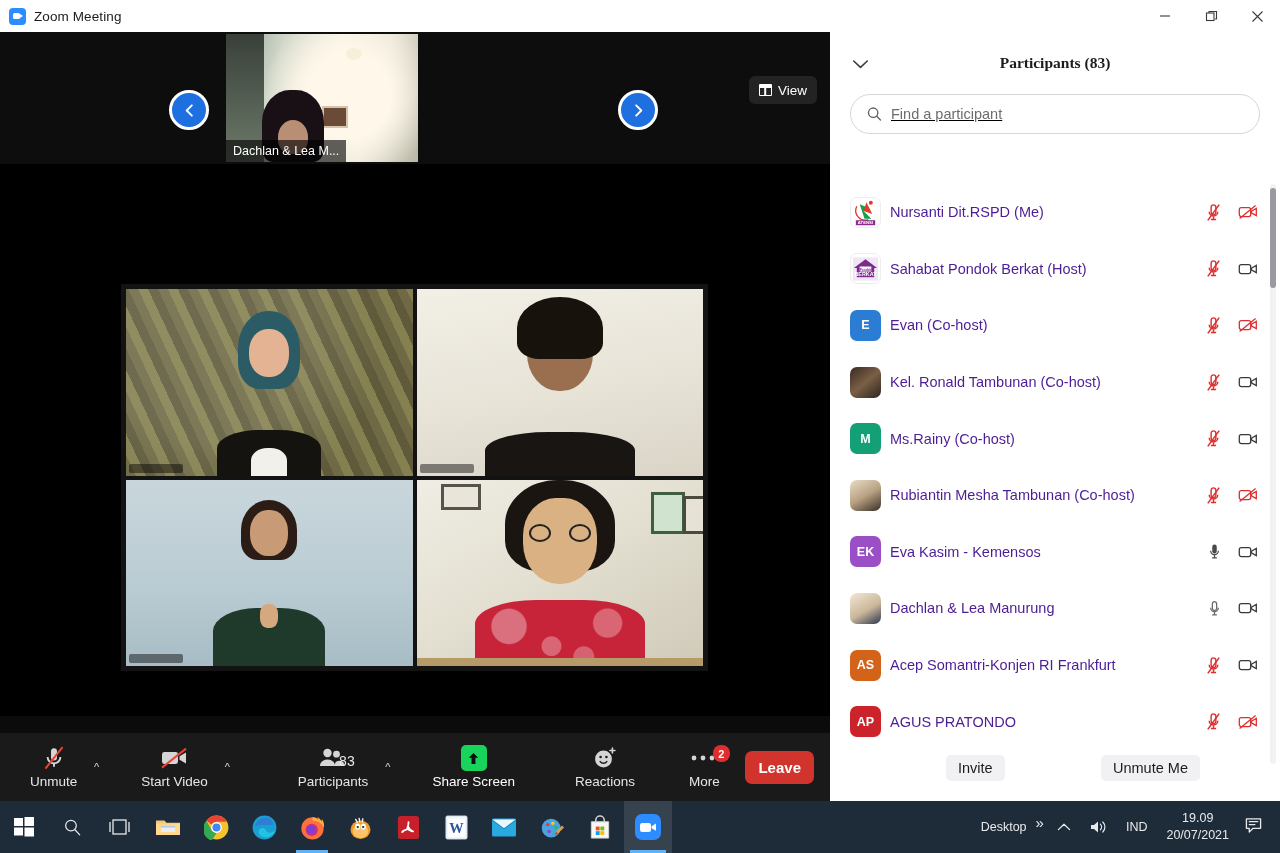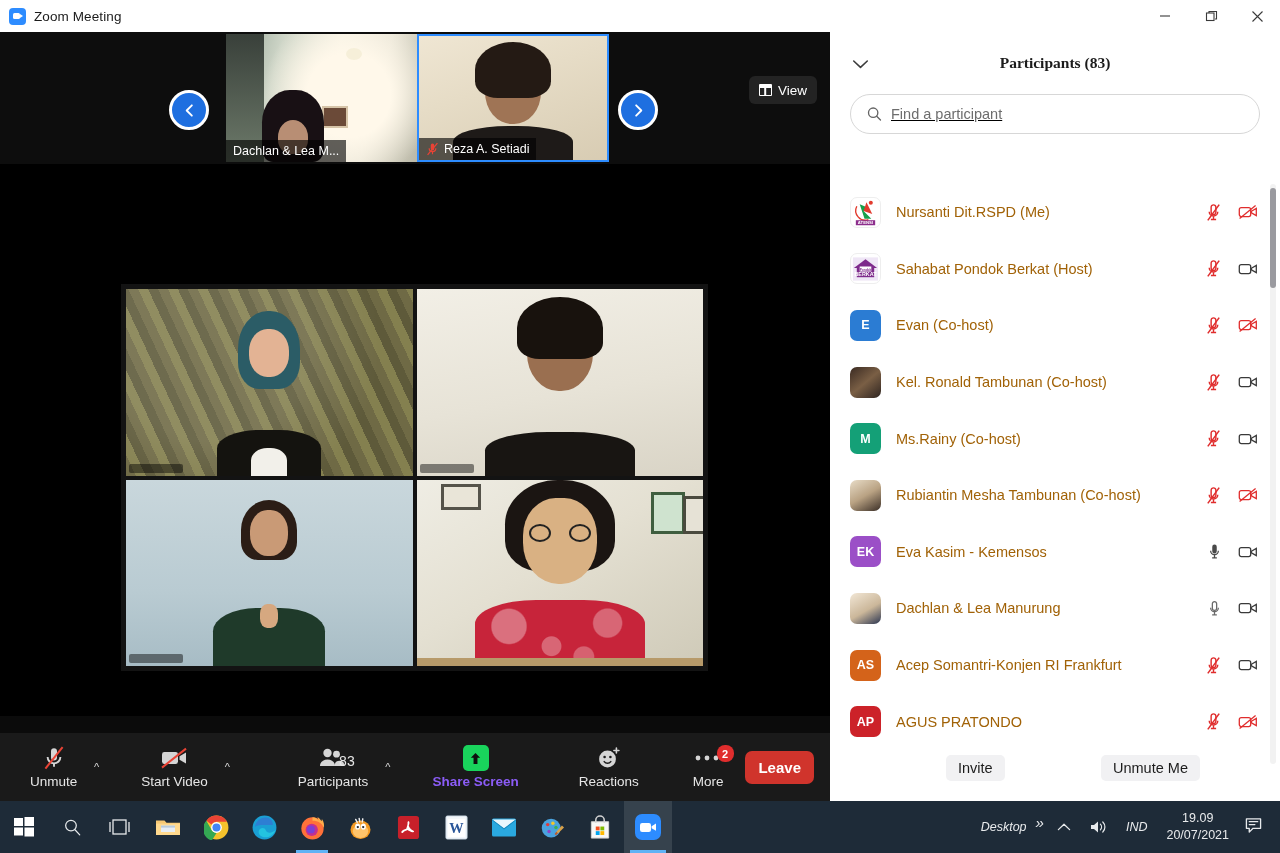--- a/index.html
+++ b/index.html
@@ -224,21 +224,21 @@
   }
   .ctrl {
     height:68px; display:flex; flex-direction:column; align-items:center;
     justify-content:center; gap:3px; color:#e6e6e6; font-size:13.5px;
     position:relative; padding:0 6px;
   }
   .ctrl .ico { height:26px; display:flex; align-items:center; justify-content:center; }
   .ctrl.unmute { margin-left:24px; }
   .ctrl.startvideo { margin-left:52px; }
   .ctrl.participants { margin-left:78px; }
-  .ctrl.sharescreen { margin-left:52px; color:#8b5cf6;font-weight:bold; }
+  .ctrl.sharescreen { margin-left:52px; color:#ffffff; }
   .ctrl.reactions { margin-left:48px; }
   .ctrl.more { margin-left:42px; }
   .caret {
     position:absolute; right:-16px; top:28px; color:#d8d8d8; font-size:11px;
   }
   .pcount {
     position:absolute; left:calc(50% + 6px); top:20px; color:#e6e6e6; font-size:14px;
   }
   .badge {
     position:absolute; right:-4px; top:12px; background:#e02d2d; color:#fff;
@@ -287,21 +287,21 @@
   .prow {
     height:56.6px; display:flex; align-items:center; padding:0 0 0 20px;
   }
   .avatar {
     width:31px; height:31px; border-radius:7px; flex:none;
     display:flex; align-items:center; justify-content:center;
     color:#fff; font-size:12.5px; font-weight:bold; overflow:hidden;
     position:relative;
   }
   .pname {
-    margin-left:15px; font-size:14.5px; color:#a16207; white-space:nowrap;
+    margin-left:9px; font-size:14.5px; color:#4c1d95; white-space:nowrap;
   }
   .picons {
     margin-left:auto; display:flex; align-items:center; gap:16px; padding-right:22px;
   }
   .picons svg { display:block; }
 
   .avatar.atensi {
     background:#fff; border:1px solid #eee;
   }
   .avatar.berkat { background:#fff; border:1px solid #eee; }
@@ -350,21 +350,21 @@
   }
   .tb-item.active { background:rgba(255,255,255,.11); }
   .tb-item.firefox::after {
     content:""; position:absolute; left:8px; right:8px; bottom:0; height:3px;
     background:#5fb2f5;
   }
   .tray {
     margin-left:auto; display:flex; align-items:center; gap:0px; color:#e8eaec;
     font-size:12.5px; padding-right:6px;
   }
-  .tray-item { padding:0 9px; display:flex; align-items:center; height:52px;font-style:italic; }
+  .tray-item { padding:0 9px; display:flex; align-items:center; height:52px; }
   .tray-clock {
     display:flex; flex-direction:column; align-items:center; line-height:1.35;
     font-size:12.5px; padding:0 10px;
   }
   .notif-icon { padding:0 12px 0 6px; }
 </style>
 </head>
 <body>
 
 <div class="app">
@@ -400,36 +400,20 @@
       <div class="thumb t1">
         <div class="thumb-img">
           <div class="wallL"></div>
             <div class="lamp"></div>
           <div class="pic"></div>
             <div class="head"></div>
             <div class="face"></div>
         </div>
         <div class="thumb-label">
           <span>Dachlan &amp; Lea M...</span>
-        </div>
-      </div>
-      <div class="thumb t2">
-        <div class="thumb-img">
-          <div class="body2"></div>
-            <div class="face2"></div>
-            <div class="hair"></div>
-        </div>
-        <div class="thumb-label">
-          <svg width="13" height="14" viewBox="0 0 14 16">
-            <path d="M7 1.6a2 2 0 0 0-2 2v4.2a2 2 0 0 0 4 0V3.6a2 2 0 0 0-2-2z" fill="#ea4335"></path>
-            <path d="M3.2 7.2a3.8 3.8 0 0 0 7.6 0" fill="none" stroke="#ea4335" stroke-width="1.3"></path>
-            <path d="M7 11v3" stroke="#ea4335" stroke-width="1.3"></path>
-            <path d="M1.4 14.8L12.6 1.2" stroke="#ea4335" stroke-width="1.4"></path>
-          </svg>
-          <span>Reza A. Setiadi</span>
         </div>
       </div>
 
       <div class="nav-arrow left">
         <svg width="15" height="15" viewBox="0 0 16 16">
           <path d="M10.5 2.5L5 8l5.5 5.5" fill="none" stroke="#fff" stroke-width="2" stroke-linecap="round" stroke-linejoin="round"></path>
         </svg>
       </div>
       <div class="nav-arrow right">
         <svg width="15" height="15" viewBox="0 0 16 16">

